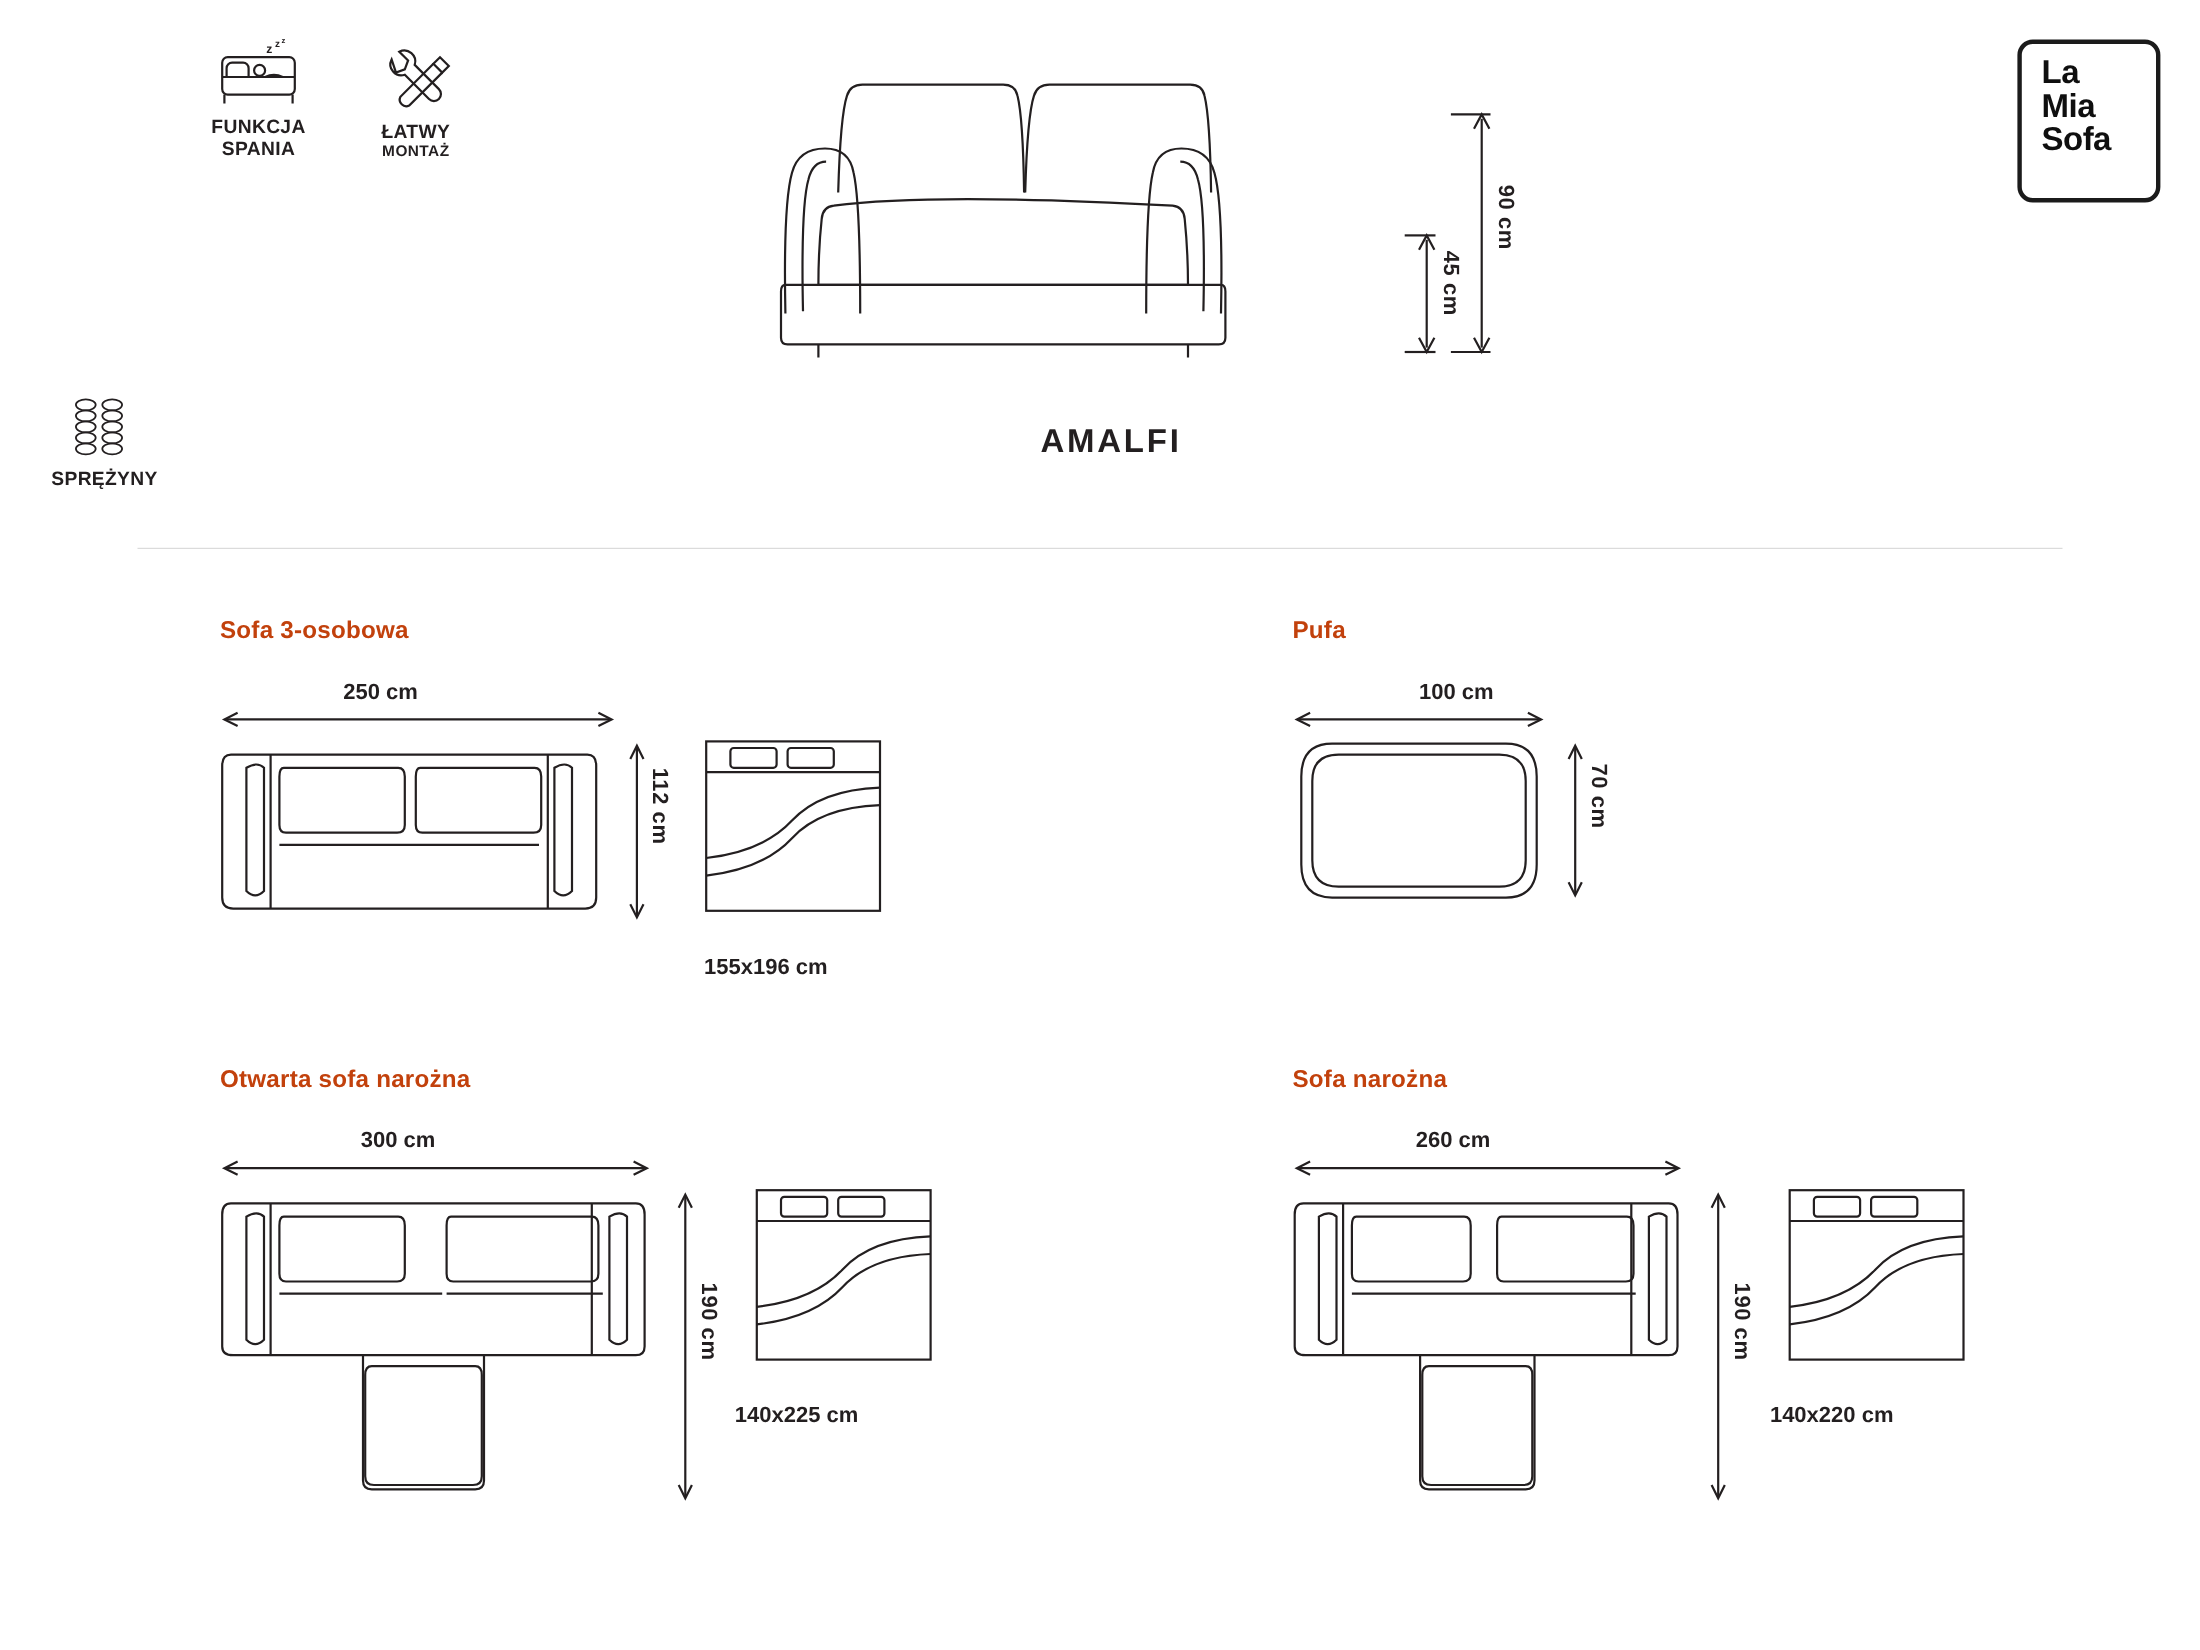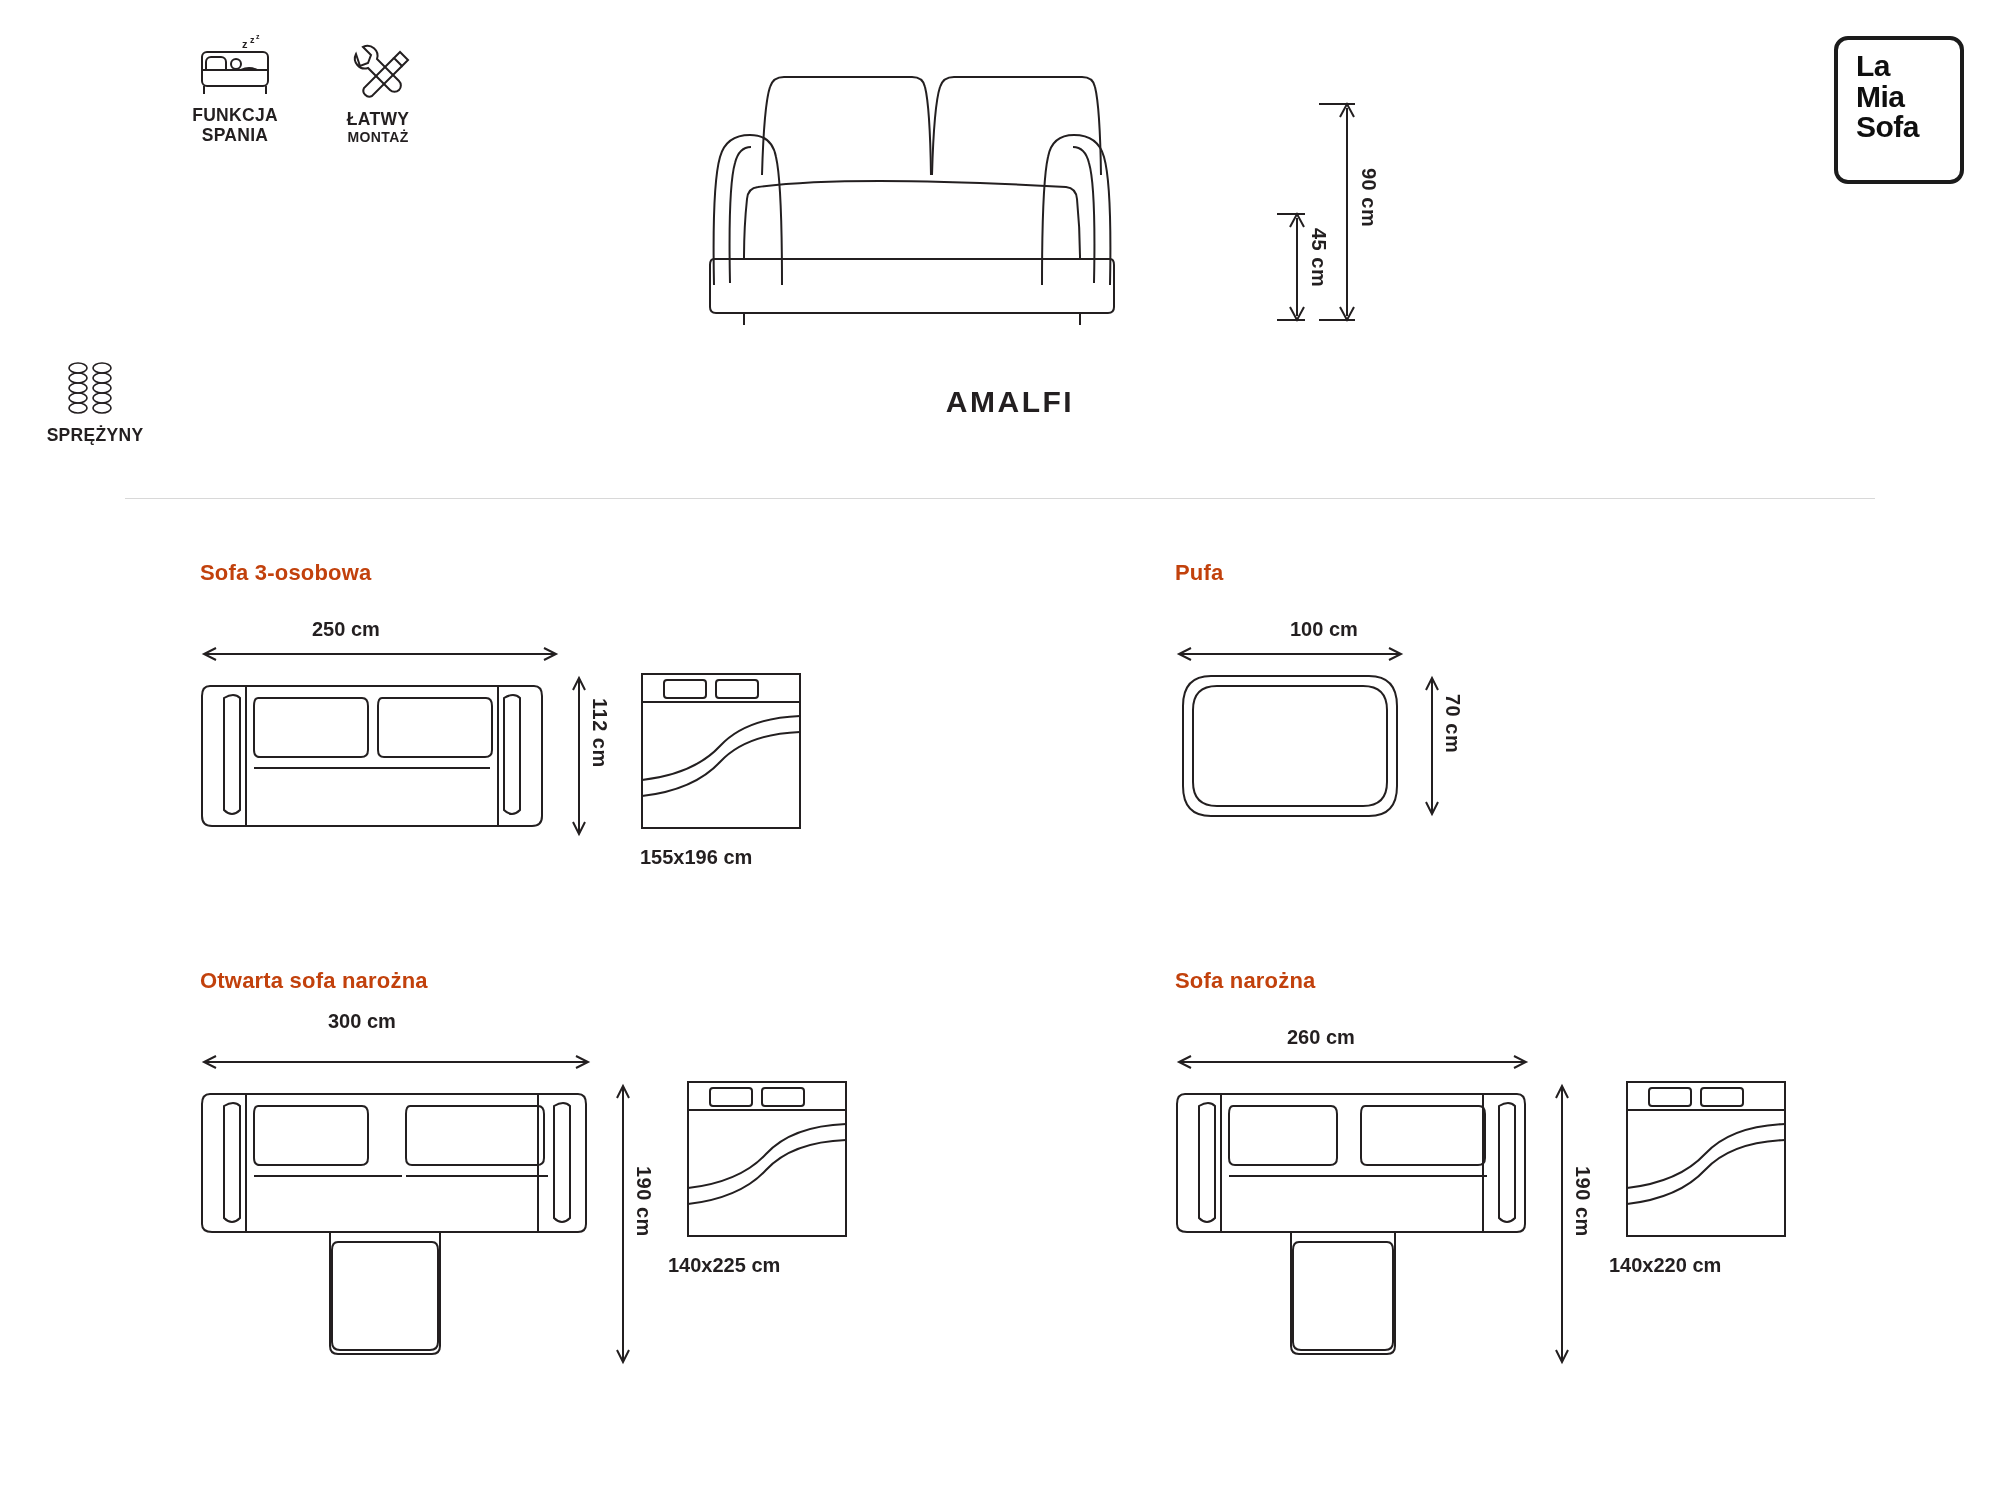--- a/index.html
+++ b/index.html
@@ -148,20 +148,21 @@
     writing-mode: vertical-rl;
     text-orientation: mixed;
     letter-spacing: 0.5px;
   }
   .bedlabel {
     position: absolute;
     font-size: 20px;
     font-weight: bold;
     color: #231f20;
     white-space: nowrap;
+    margin-top: 22px;
   }
   svg { display: block; overflow: visible; }
   .ln { fill: none; stroke: #231f20; stroke-width: 2; }
   .ln-thin { fill: none; stroke: #231f20; stroke-width: 1.6; }
   .arrowline { stroke: #231f20; stroke-width: 2; fill: none; }
 </style>
 </head>
 <body>
 
 <div id="features">
@@ -336,21 +337,21 @@
       <path class="arrowline" d="M3 18 L9 6 L15 18"></path>
       <path class="arrowline" d="M3 130 L9 142 L15 130"></path>
     </svg>
     <div class="dimlabel vert" style="left:266px; top:98px;">70 cm</div>
   </div>
 </div>
 
 <div class="section" id="sec-otwarta">
   <div class="sec-title">Otwarta sofa narożna</div>
   <div class="sec-body">
-    <div class="dimlabel" style="left:128px; top:6px;">300 cm</div>
+    <div class="dimlabel" style="left:128px; top:22px;">300 cm</div>
     <svg style="position:absolute; left:0; top:50px;" width="392" height="16" viewBox="0 0 392 16">
       <path class="arrowline" d="M6 8 H386"></path>
       <path class="arrowline" d="M16 2 L4 8 L16 14"></path>
       <path class="arrowline" d="M376 2 L388 8 L376 14"></path>
     </svg>
 
     <svg style="position:absolute; left:2px; top:76px;" width="386" height="280" viewBox="0 0 386 280">
       <path class="ln" d="M8 14 h368 q8 0 8 10 v120 q0 8 -8 8 H238 v114 q0 8 -8 8 H136 q-8 0 -8 -8 V152 H10 q-10 0 -10 -8 V24 q0 -10 8 -10 z"></path>
       <path class="ln" d="M44 14 v138 M128 152 h110"></path>
       <path class="ln" d="M22 26 q10 -6 16 0 v112 q-8 8 -16 0 z"></path>

